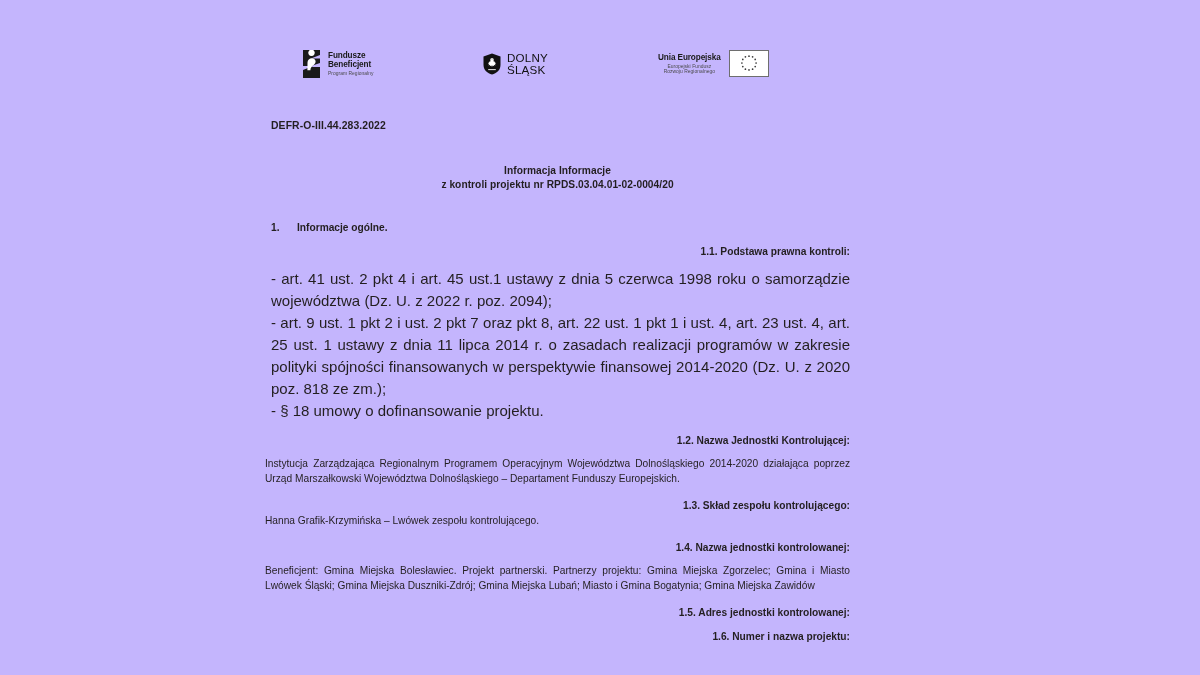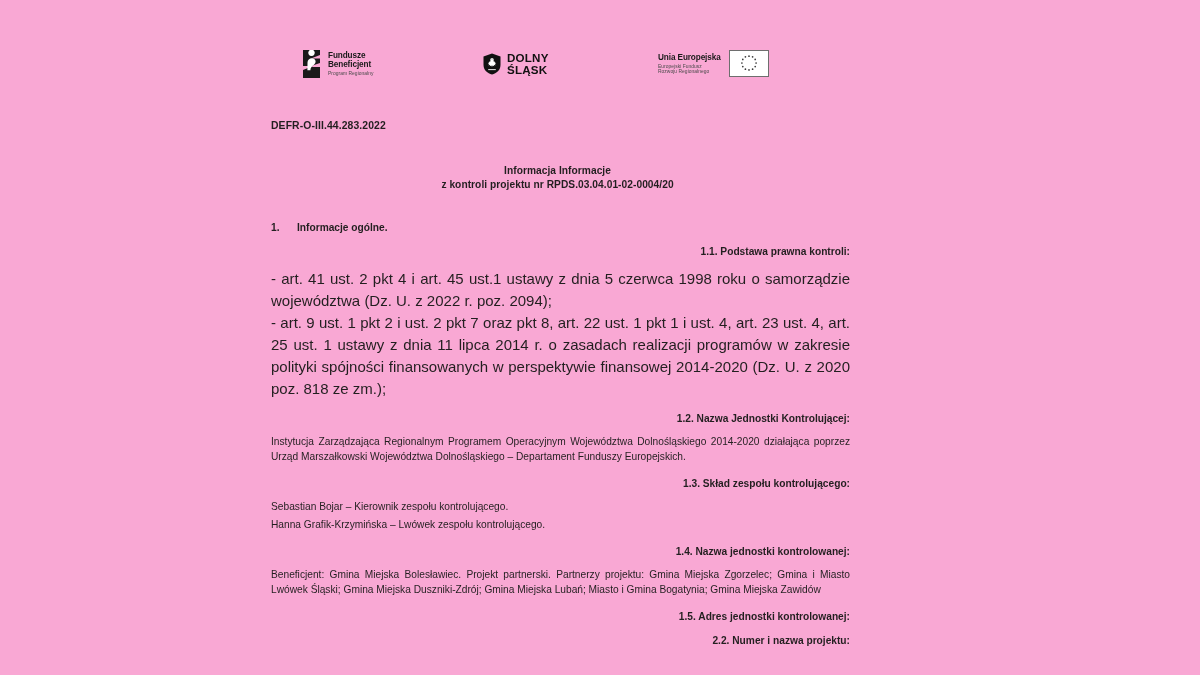--- a/index.html
+++ b/index.html
@@ -13,21 +13,21 @@
     overflow: hidden;
     font-family: "Liberation Sans", sans-serif;
     color: #231f20;
     -webkit-font-smoothing: antialiased;
   }
 
   .page {
     position: relative;
     width: 1200px;
     height: 675px;
-    background: #f9a8d4;
+    background: #c4b5fd;
   }
 
   
   .logo-strip {
     position: absolute;
     top: 46px;
     left: 265px;
     width: 585px;
     height: 46px;
   }
@@ -68,30 +68,30 @@
   .logo-ds { left: 217px; top: 6px; }
   .ds-mark {
     width: 20px;
     height: 22px;
     margin-right: 5px;
   }
   .ds-mark svg { display: block; }
   .ds-text { line-height: 1.0; }
   .ds-l1, .ds-l2 {
     display: block;
-    font-weight: bold;
+    font-weight: normal;
     font-size: 11.6px;
     letter-spacing: 0.2px;
     color: #111111;
   }
 
   
   .logo-ue { left: 393px; top: 4px; }
   .ue-text {
-    text-align: left;
+    text-align: center;
     line-height: 1.1;
     margin-right: 8px;
   }
   .ue-l1 {
     display: block;
     font-weight: bold;
     font-size: 8.2px;
     color: #1a1a1a;
     letter-spacing: -0.1px;
   }
@@ -152,21 +152,21 @@
   .h2 {
     font-weight: bold;
     font-size: 10.2px;
     margin: 13px 0 0 6px;
     text-align: right;
   }
 
   .para {
     font-size: 10.2px;
     line-height: 1.47;
-    margin: 11px 0 0 6px;
+    margin: 11px 0 0 0;
     text-align: justify;
   }
   .para.tight { margin-top: 8px; }
   .para.nogap { margin-top: 3px; }
   .para.left { text-align: left; }
 
   .legal-block {
     font-size: 15px;
     line-height: 1.47;
     margin: 11px 0 0 6px;
@@ -254,31 +254,31 @@
 
       <div class="h1-item">
         <span class="h1-num">1.</span>
         <span>Informacje ogólne.</span>
       </div>
 
       <div class="h2">1.1. Podstawa prawna kontroli:</div>
       <div class="legal-block">
         <div class="legal-item">- art. 41 ust. 2 pkt 4 i art. 45 ust.1 ustawy z dnia 5 czerwca 1998 roku o samorządzie województwa (Dz. U. z 2022 r. poz. 2094);</div>
         <div class="legal-item">- art. 9 ust. 1 pkt 2 i ust. 2 pkt 7 oraz pkt 8, art. 22 ust. 1 pkt 1 i ust. 4, art. 23 ust. 4, art. 25 ust. 1 ustawy z dnia 11 lipca 2014 r. o zasadach realizacji programów w zakresie polityki spójności finansowanych w perspektywie finansowej 2014-2020 (Dz. U. z 2020 poz. 818 ze zm.);</div>
+        <div class="legal-item left">- § 18 umowy o dofinansowanie projektu.</div>
       </div>
 
       <div class="h2">1.2. Nazwa Jednostki Kontrolującej:</div>
       <div class="para">Instytucja Zarządzająca Regionalnym Programem Operacyjnym Województwa Dolnośląskiego 2014-2020 działająca poprzez Urząd Marszałkowski Województwa Dolnośląskiego – Departament Funduszy Europejskich.</div>
 
       <div class="h2">1.3. Skład zespołu kontrolującego:</div>
-      <div class="para left">Sebastian Bojar – Kierownik zespołu kontrolującego.</div>
       <div class="para left nogap">Hanna Grafik-Krzymińska – Lwówek zespołu kontrolującego.</div>
 
       <div class="h2">1.4. Nazwa jednostki kontrolowanej:</div>
       <div class="para">Beneficjent: Gmina Miejska Bolesławiec. Projekt partnerski. Partnerzy projektu: Gmina Miejska Zgorzelec; Gmina i Miasto Lwówek Śląski; Gmina Miejska Duszniki-Zdrój; Gmina Miejska Lubań; Miasto i Gmina Bogatynia; Gmina Miejska Zawidów</div>
 
       <div class="h2">1.5. Adres jednostki kontrolowanej:</div>
 
-      <div class="h2">2.2. Numer i nazwa projektu:</div>
+      <div class="h2">1.6. Numer i nazwa projektu:</div>
 
     </div>
   </div>
 </div>
 
 </body></html>

